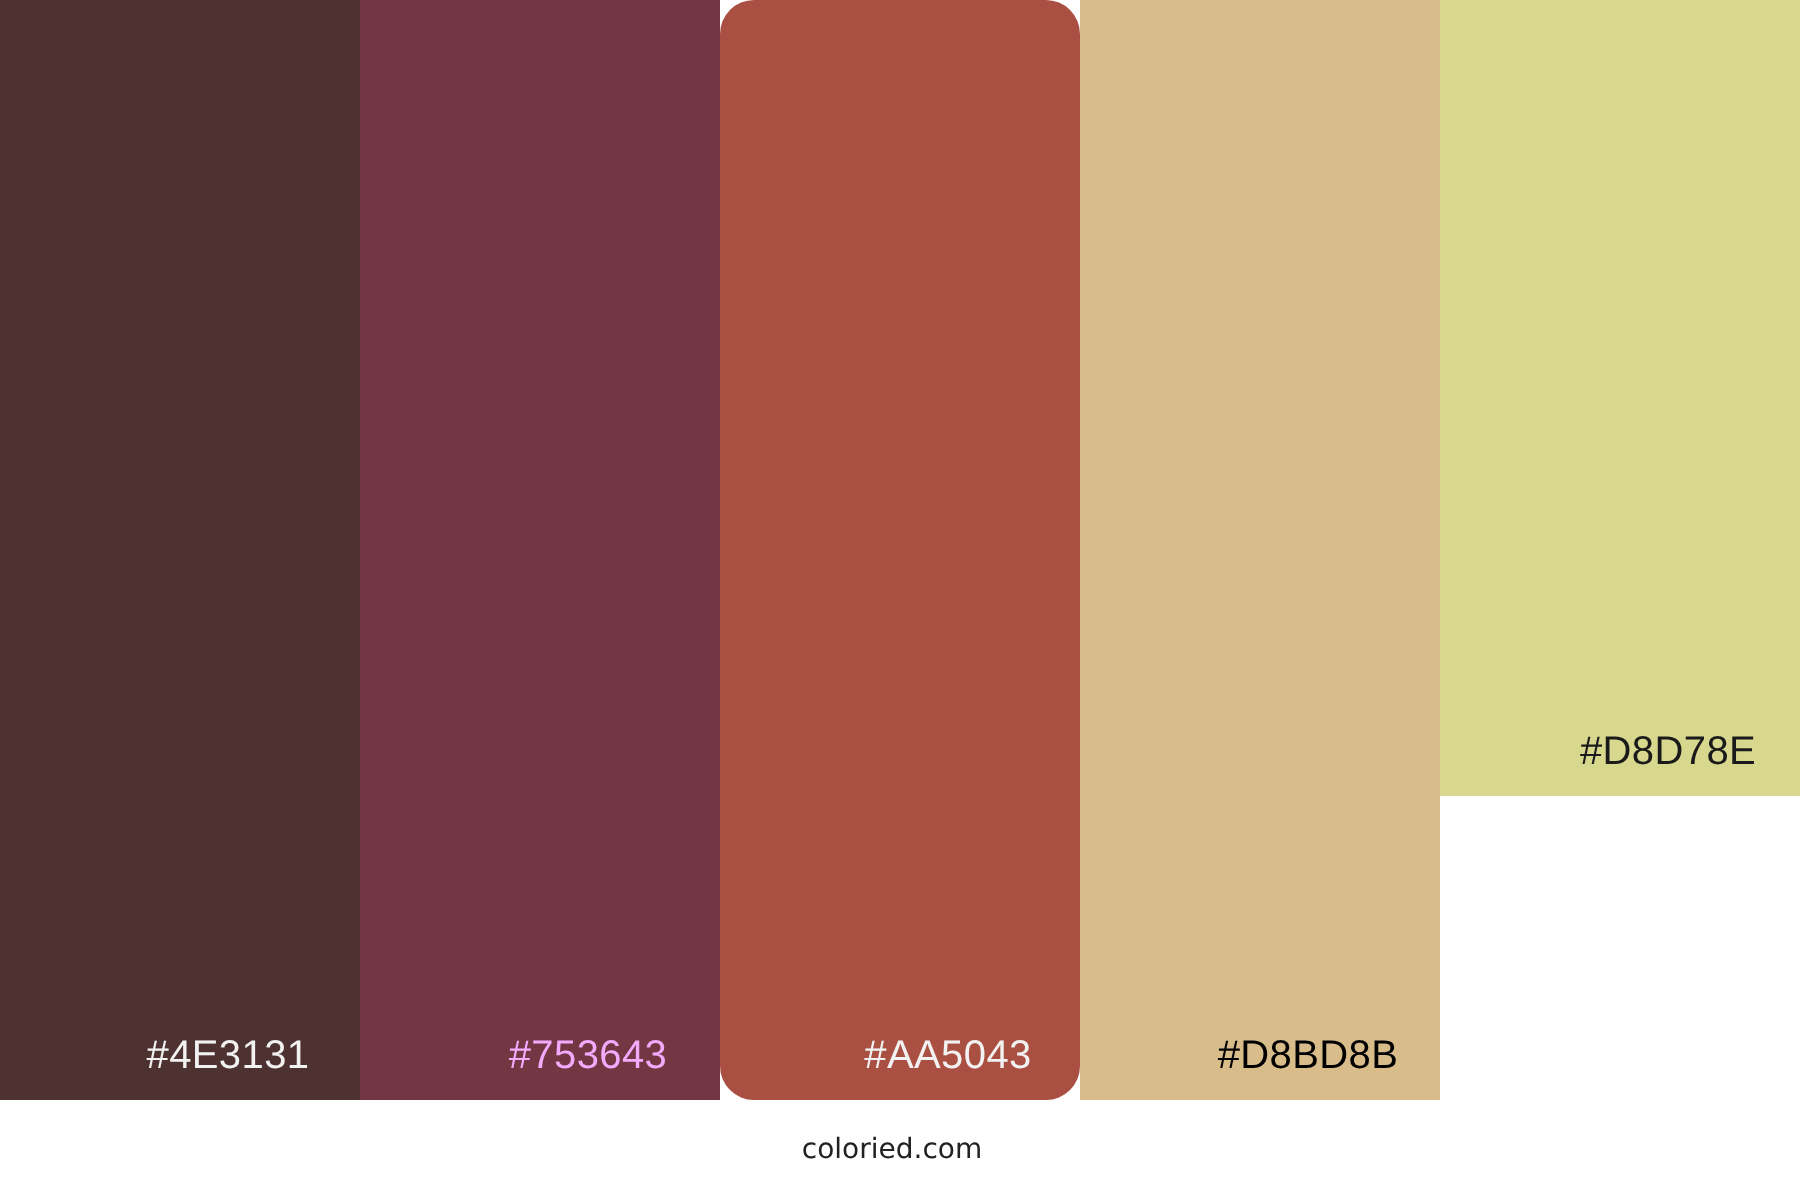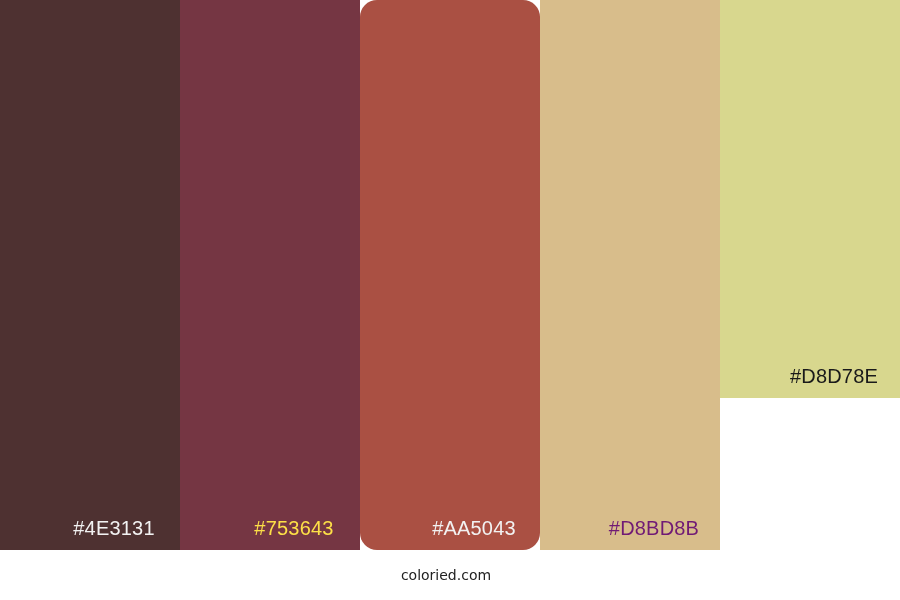--- a/index.html
+++ b/index.html
@@ -75,29 +75,29 @@
 
 <div id="palette-page">
 
   <div id="swatch-strip" style="height: 550px;">
 
     <div class="swatch" style="background-color: rgb(78, 49, 49); height: 550px;">
       <span class="swatch-label label-light" style="color: rgb(242, 242, 242);">#4E3131</span>
     </div>
 
     <div class="swatch" style="background-color: rgb(117, 54, 67); height: 550px;">
-      <span class="swatch-label label-light" style="color: #fde047;">#753643</span>
+      <span class="swatch-label label-light" style="color: #f0abfc;">#753643</span>
     </div>
 
     <div class="swatch" style="background-color: rgb(170, 80, 67); height: 550px; border-radius: 17px;">
       <span class="swatch-label label-light" style="color: rgb(242, 242, 242);">#AA5043</span>
     </div>
 
     <div class="swatch" style="background-color: rgb(216, 189, 139); height: 550px;">
-      <span class="swatch-label label-dark" style="color: #701a75;">#D8BD8B</span>
+      <span class="swatch-label label-dark" style="color: #000000;">#D8BD8B</span>
     </div>
 
     <div class="swatch" style="background-color: rgb(216, 215, 142); height: 398px;">
       <span class="swatch-label label-dark" style="color: rgb(26, 26, 26);">#D8D78E</span>
     </div>
 
   </div>
 
   <div id="footer-bar" style="background: rgb(255, 255, 255);">
     <span id="site-credit">coloried.com</span>

